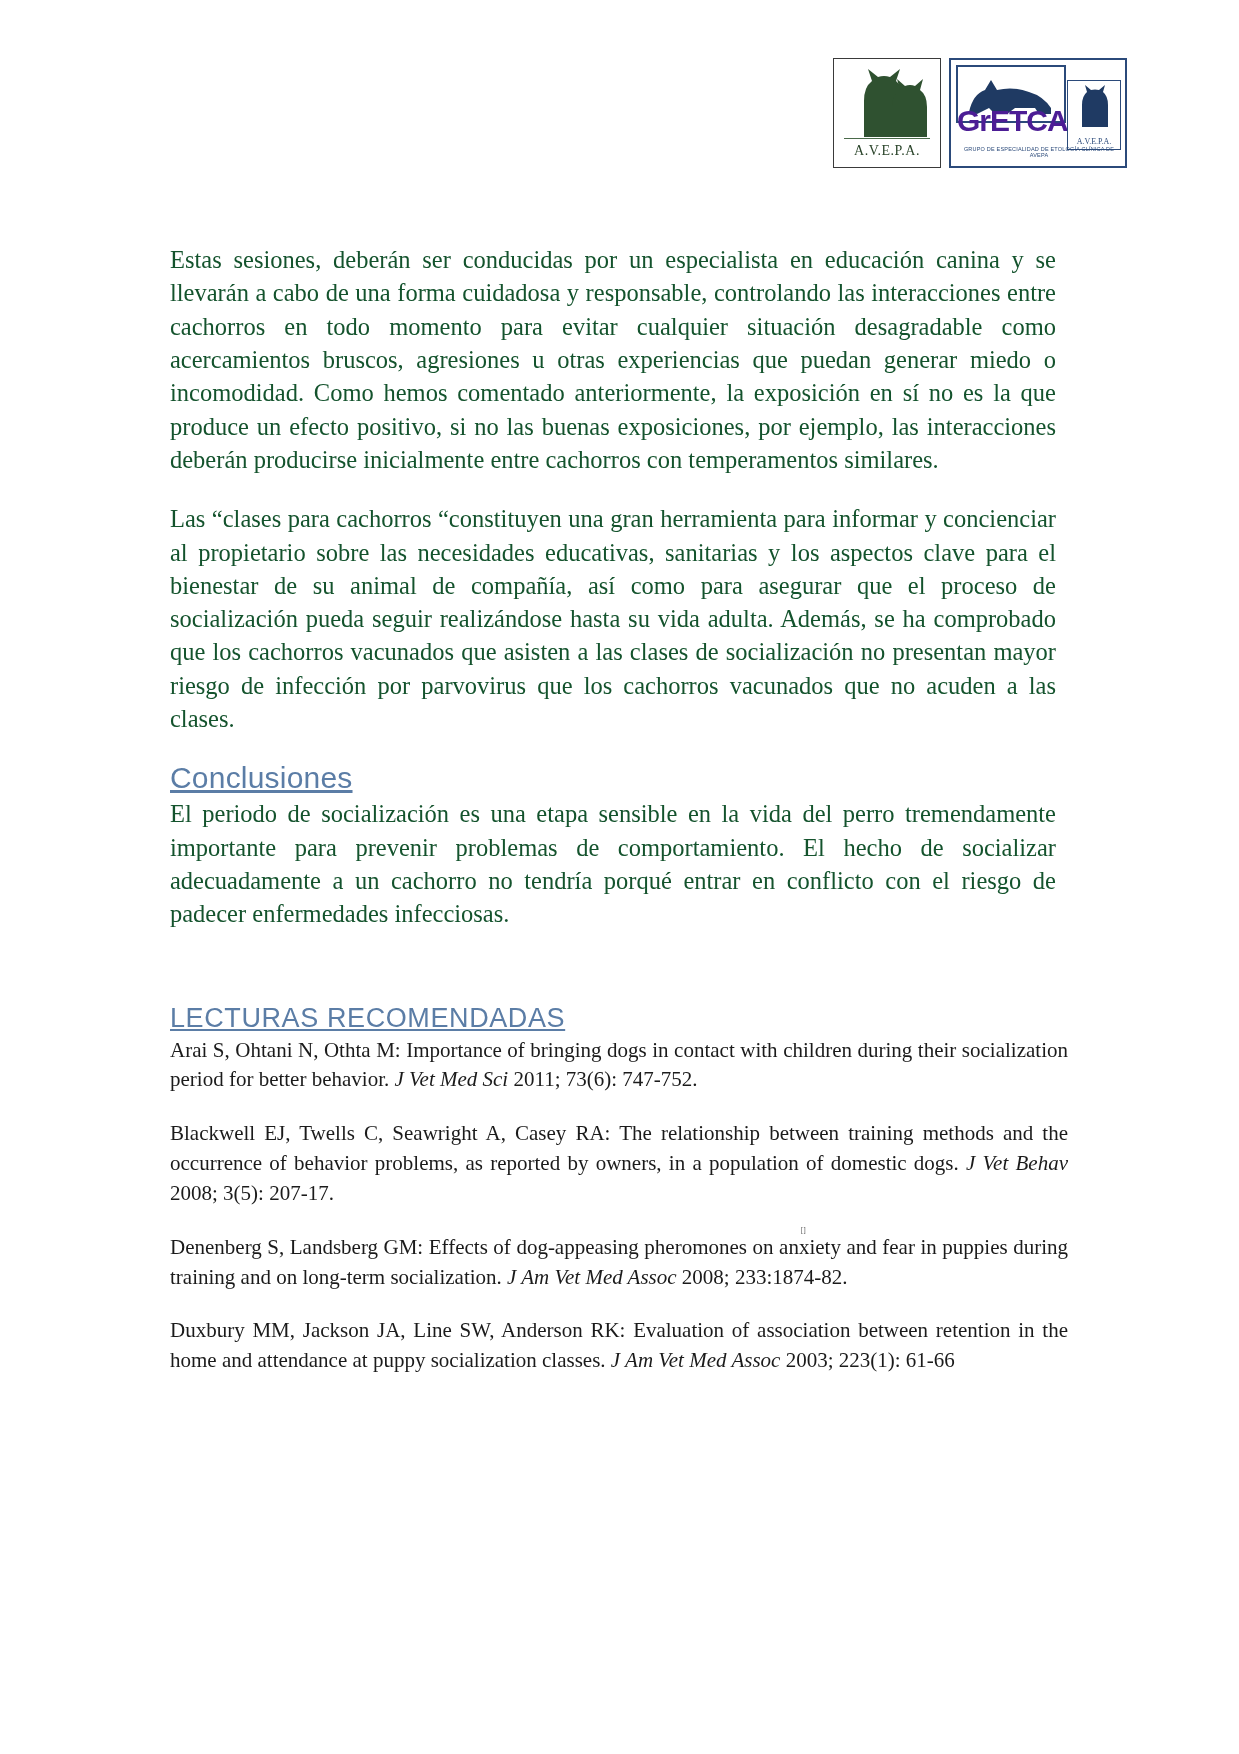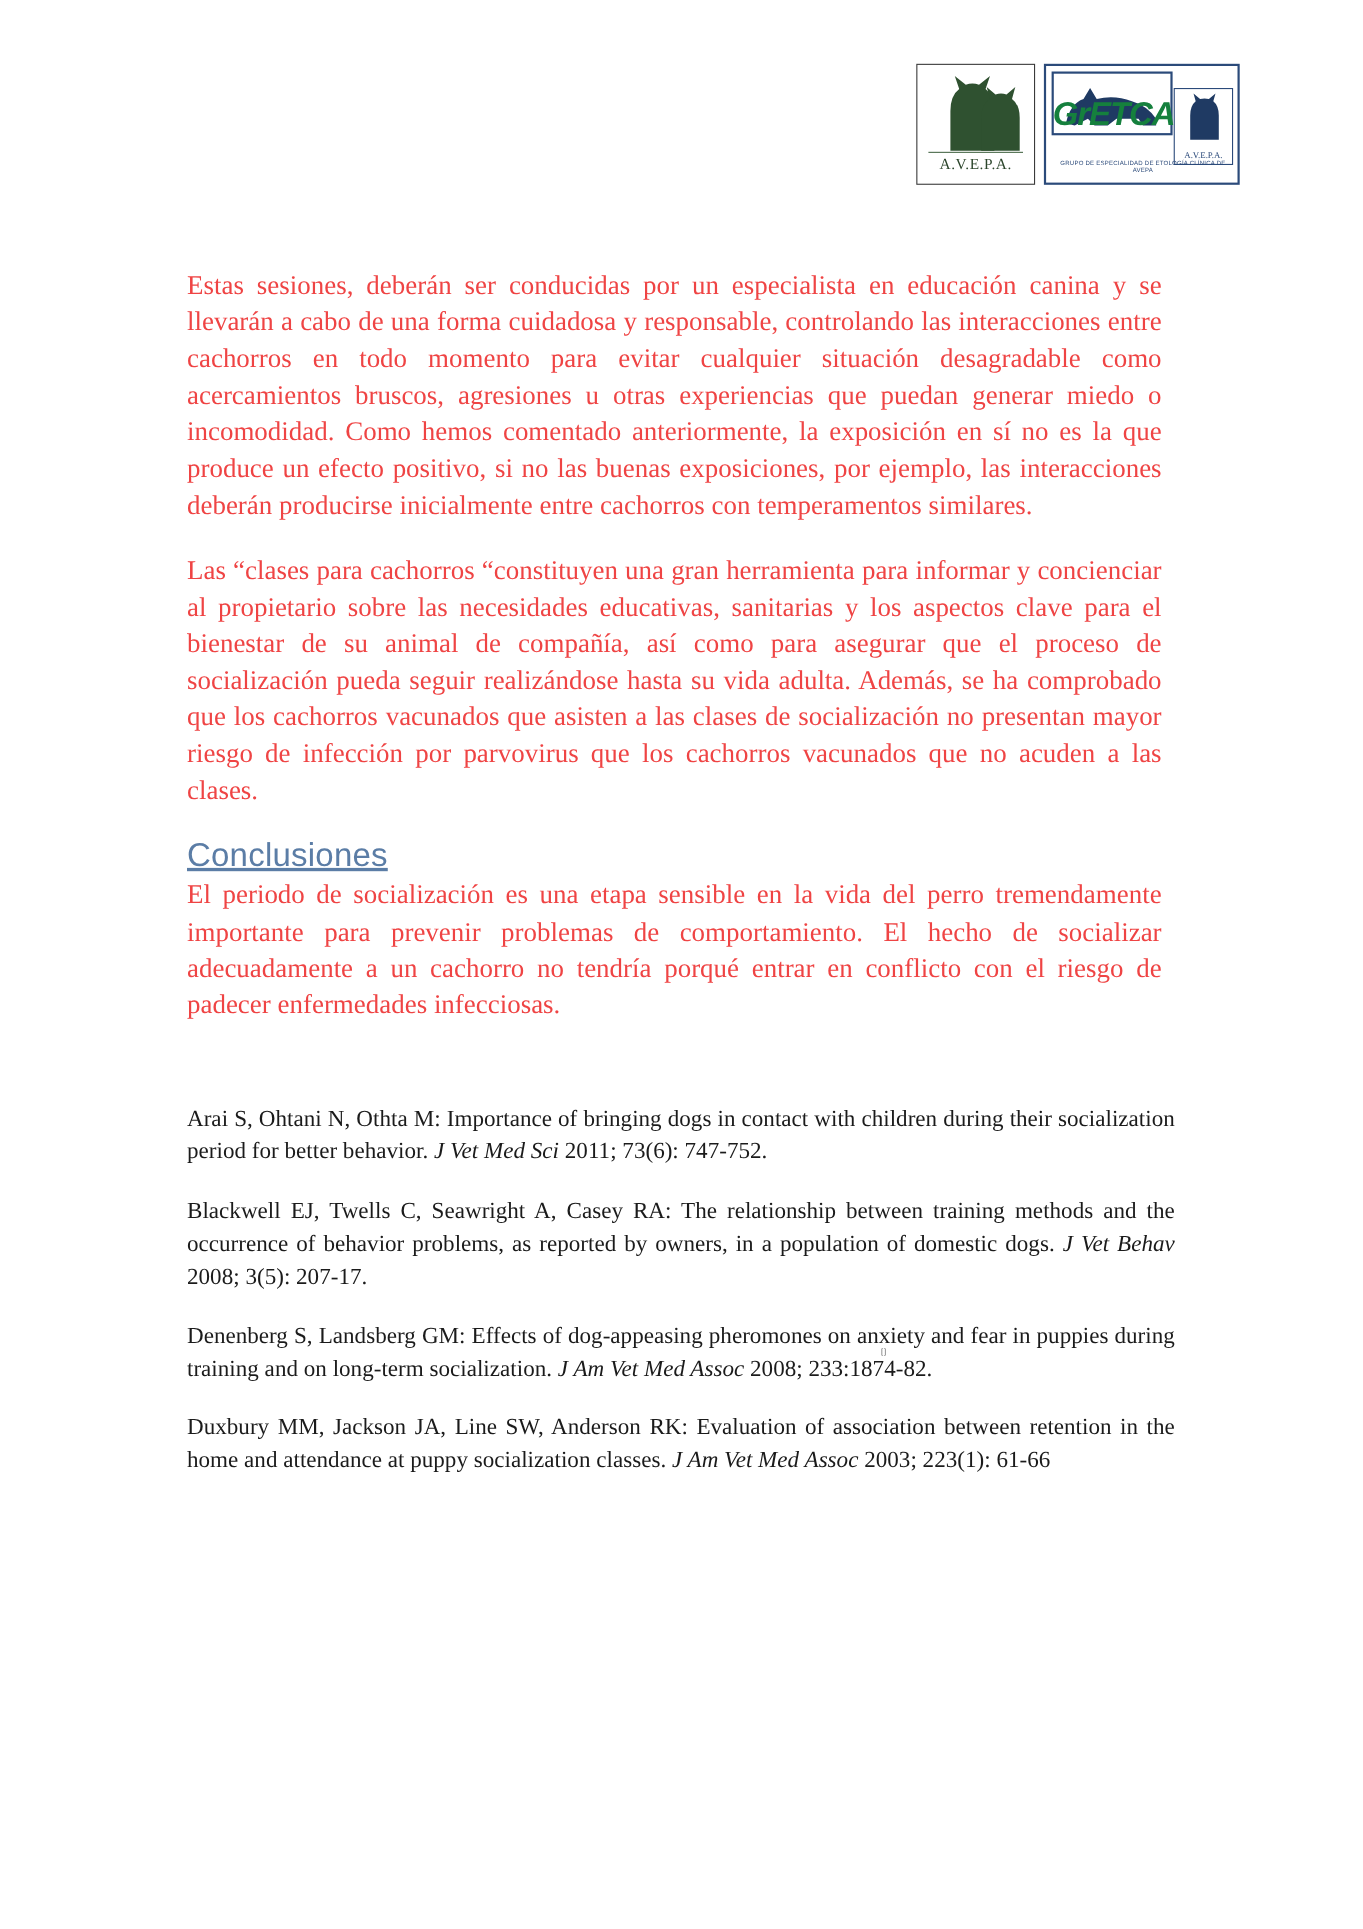--- a/index.html
+++ b/index.html
@@ -81,26 +81,25 @@
     bottom: 3px;
     left: 0; right: 0;
     text-align: center;
     font-size: 8px;
     font-family: "Liberation Serif", serif;
     color: #2b4a7a;
   }
   .logo-getca .getca-word {
     position: absolute;
     left: 6px;
-    top: 28px;
+    top: 44px;
     font-family: "Liberation Sans", sans-serif;
     font-weight: bold;
-    font-style: italic;
     font-size: 30px;
-    color: #15803d;
+    color: #4c1d95;
     letter-spacing: -1px;
   }
   .logo-getca .getca-sub {
     position: absolute;
     left: 4px;
     bottom: 8px;
     width: 168px;
     text-align: center;
     font-family: "Liberation Sans", sans-serif;
     font-size: 5.5px;
@@ -114,21 +113,21 @@
     left: 170px;
     top: 243px;
     width: 898px;
   }
   p.body {
     margin: 0 12px 26px 0;
     font-size: 24.5px;
     line-height: 1.36;
     text-align: justify;
     text-justify: inter-word;
-    color: #ef4444;
+    color: #14532d;
   }
   p.body.last { margin-bottom: 0; }
 
   h2.section {
     margin: 0 0 2px 0;
     font-family: "Liberation Sans", sans-serif;
     font-size: 30px;
     font-weight: normal;
     color: #5b7da6;
     letter-spacing: 0.2px;
@@ -203,20 +202,21 @@
 
     <p class="body">Estas sesiones, deberán ser conducidas por un especialista en educación canina y se llevarán a cabo de una forma cuidadosa y responsable, controlando las interacciones entre cachorros en todo momento para evitar cualquier situación desagradable como acercamientos bruscos, agresiones u otras experiencias que puedan generar miedo o incomodidad. Como hemos comentado anteriormente, la exposición en sí no es la que produce un efecto positivo, si no las buenas exposiciones, por ejemplo, las interacciones deberán   producirse inicialmente entre cachorros con temperamentos similares.</p>
 
     <p class="body">Las “clases para cachorros “constituyen una gran herramienta para informar y concienciar al propietario sobre las necesidades educativas, sanitarias y los aspectos clave para el bienestar de su animal de compañía, así como para asegurar que el proceso de socialización pueda seguir realizándose hasta su vida adulta. Además, se ha comprobado que los cachorros vacunados que asisten a las clases de socialización no presentan mayor riesgo de infección por parvovirus que los cachorros vacunados que no acuden a las clases.</p>
 
     <h2 class="section">Conclusiones</h2>
     <p class="body last">El periodo de socialización es una etapa sensible en la vida del perro tremendamente importante para prevenir problemas de comportamiento. El hecho de socializar adecuadamente a un cachorro no tendría porqué entrar en conflicto con el riesgo de padecer enfermedades infecciosas.</p>
 
     <div class="gap-large"></div>
 
+    <h2 class="section refs">LECTURAS RECOMENDADAS</h2>
 
     <p class="ref">
       <span>Arai S, Ohtani N, Othta M: Importance of bringing dogs in contact with children during their socialization period for better behavior. </span><span class="ital">J Vet Med Sci</span><span> 2011; 73(6): 747-752.</span>
     </p>
 
     <p class="ref">
       <span>Blackwell EJ, Twells C, Seawright A, Casey RA: The relationship between training methods and the occurrence of behavior problems, as reported by owners, in a population of domestic dogs. </span><span class="ital">J Vet Behav</span><span> 2008; 3(5): 207-17.</span>
     </p>
 
 

